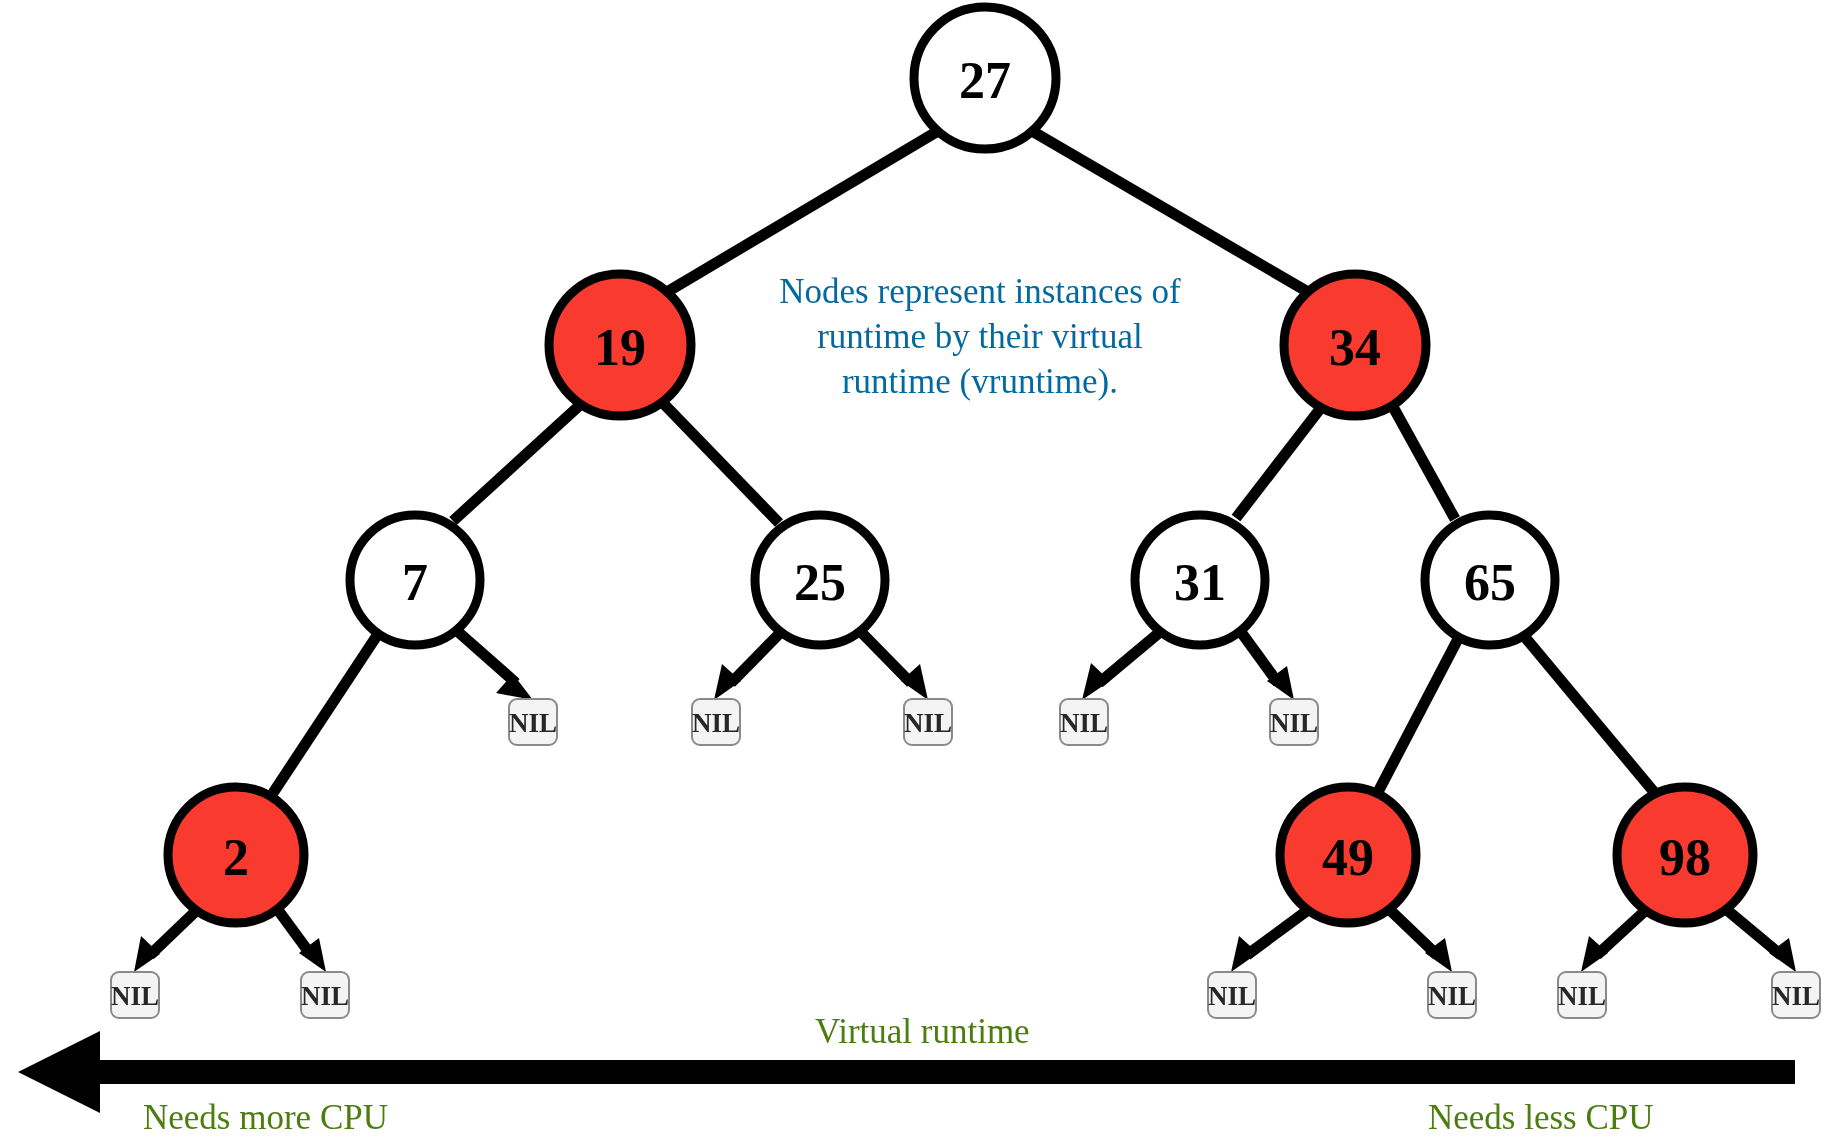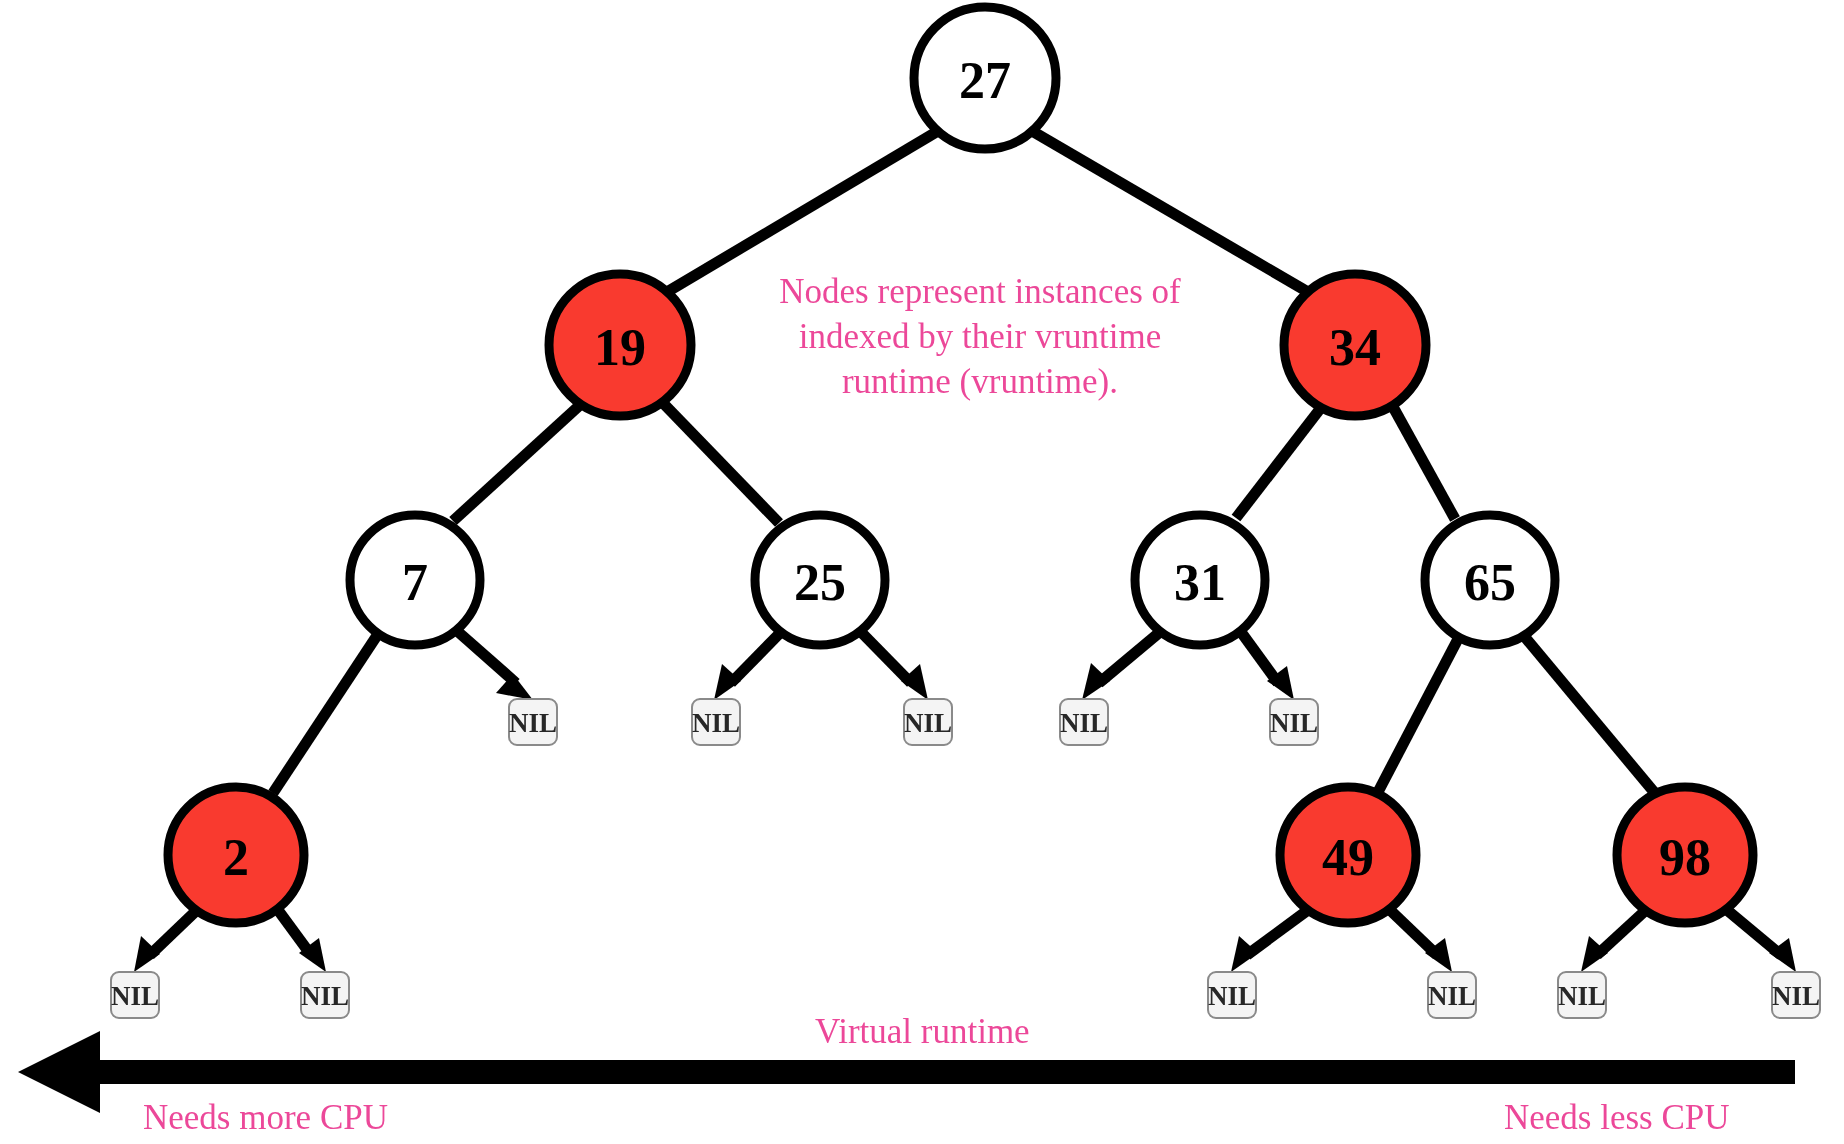--- a/index.html
+++ b/index.html
@@ -71,31 +71,31 @@
   .axis-arrow {
     fill: #000000;
     stroke: none;
   }
   .annotation {
     position: absolute;
     text-align: center;
     font-family: "Liberation Serif", "DejaVu Serif", serif;
     font-size: 35px;
     line-height: 1.28;
-    color: #ec4899;
+    color: #0369a1;
     white-space: nowrap;
   }
   .annotation b {
     font-weight: bold;
   }
   .axis-caption {
     position: absolute;
     font-family: "Liberation Serif", "DejaVu Serif", serif;
     font-size: 35px;
-    color: #ec4899;
+    color: #4d7c0f;
     white-space: nowrap;
   }
 </style>
 </head>
 <body>
 
 <div id="stage">
 
   <svg id="tree-svg" viewBox="0 0 1844 1144">
 
@@ -239,21 +239,21 @@
 
     <g>
       <rect class="axis-arrow" x="95" y="1060" width="1700" height="24"></rect>
       <polygon class="axis-arrow" points="18,1072 100,1031 100,1113"></polygon>
     </g>
 
   </svg>
 
   <div class="annotation" style="left:770px; top:270px; width:420px;">
     <div>Nodes represent instances of</div>
-    <div>indexed by their vruntime</div>
+    <div>runtime by their virtual</div>
     <div>runtime (vruntime).</div>
   </div>
 
   <div class="axis-caption" style="left:815px; top:1012px;">Virtual runtime</div>
   <div class="axis-caption" style="left:143px; top:1098px;">Needs more CPU</div>
-  <div class="axis-caption" style="left:1504px; top:1098px;">Needs less CPU</div>
+  <div class="axis-caption" style="left:1428px; top:1098px;">Needs less CPU</div>
 
 </div>
 
 </body></html>

